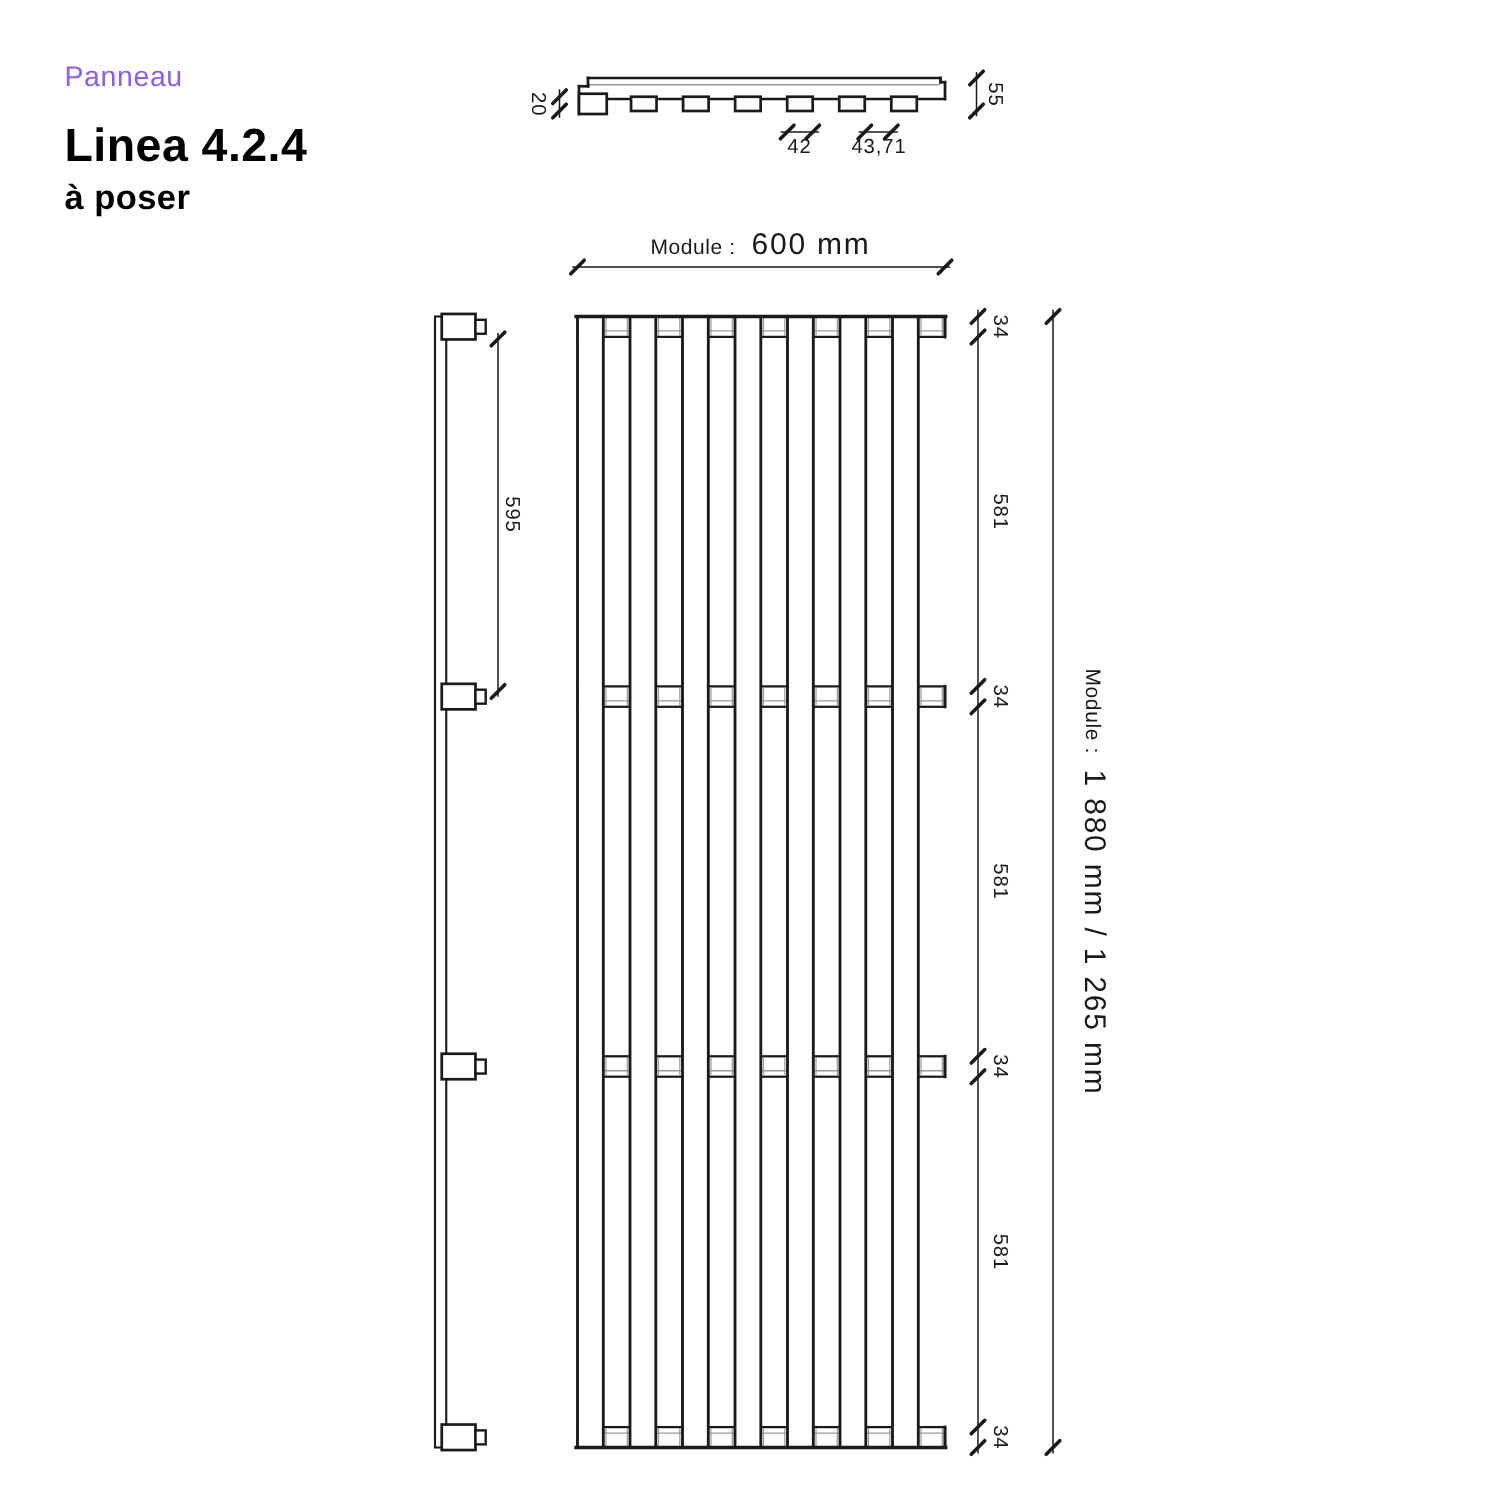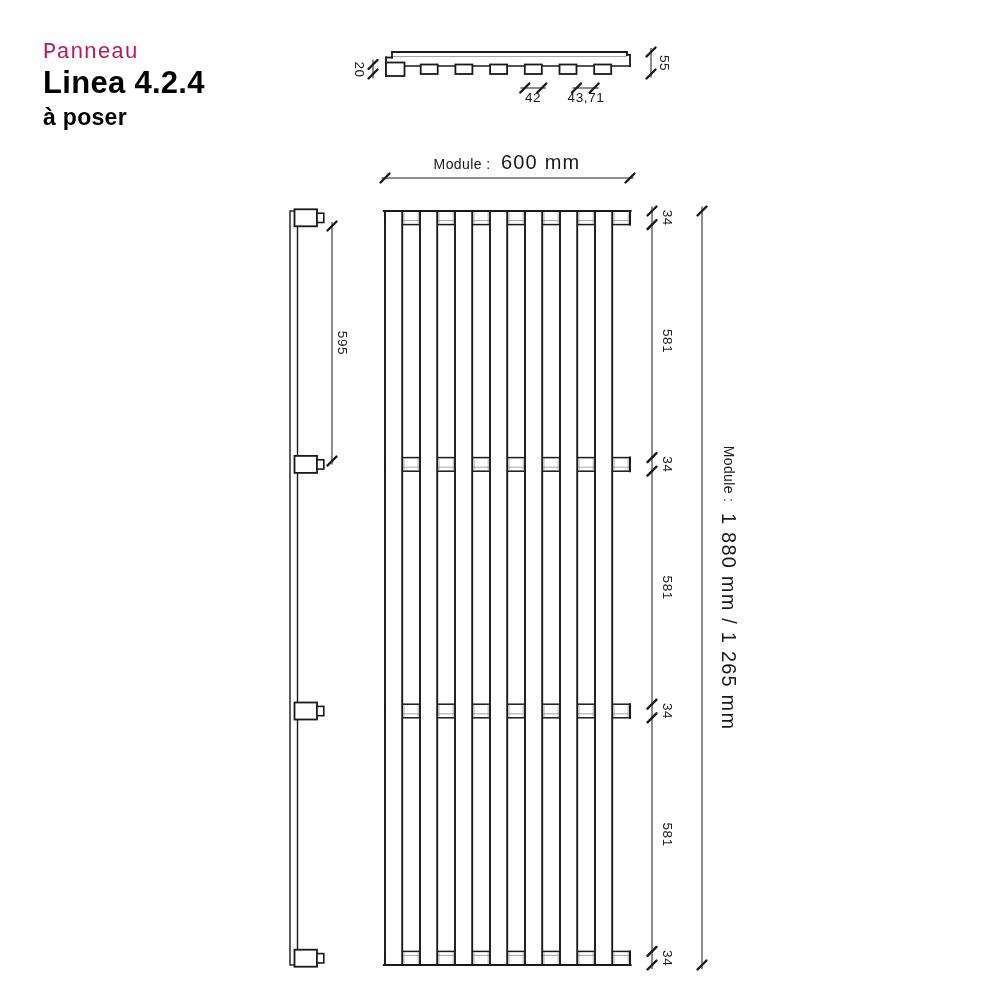--- a/index.html
+++ b/index.html
@@ -1,20 +1,20 @@
 <!DOCTYPE html>
 <html><head>
 <meta charset="utf-8">
 <style>
   html,body{margin:0;padding:0;background:#ffffff;}
   .page{position:relative;width:1000px;height:1000px;background:#ffffff;overflow:hidden;
         font-family:"Liberation Sans", sans-serif;color:#111;}
   .title-block{position:absolute;left:43px;top:42px;line-height:1.0;}
-  .title-line1{font-size:22px;font-weight:400;letter-spacing:.4px;color:#be185d;font-family:Liberation Mono, monospace;}
-  .title-line2{font-size:31px;font-weight:700;letter-spacing:.3px;margin-top:3px;color:#000;}
+  .title-line1{font-size:19px;font-weight:400;letter-spacing:.4px;color:#8b5cf6;}
+  .title-line2{font-size:31px;font-weight:700;letter-spacing:.3px;margin-top:20px;color:#000;}
   .title-line3{font-size:23px;font-weight:700;letter-spacing:.3px;margin-top:8px;color:#000000;}
   svg{position:absolute;left:0;top:0;}
   text{font-family:"Liberation Sans", sans-serif;fill:#1a1a1a;}
   .dim-num{font-size:13.5px;letter-spacing:.6px;}
   .dim-prefix{font-size:14px;letter-spacing:.4px;}
   .dim-big{font-size:20px;letter-spacing:1.2px;}
 </style>
 </head>
 <body>
 

